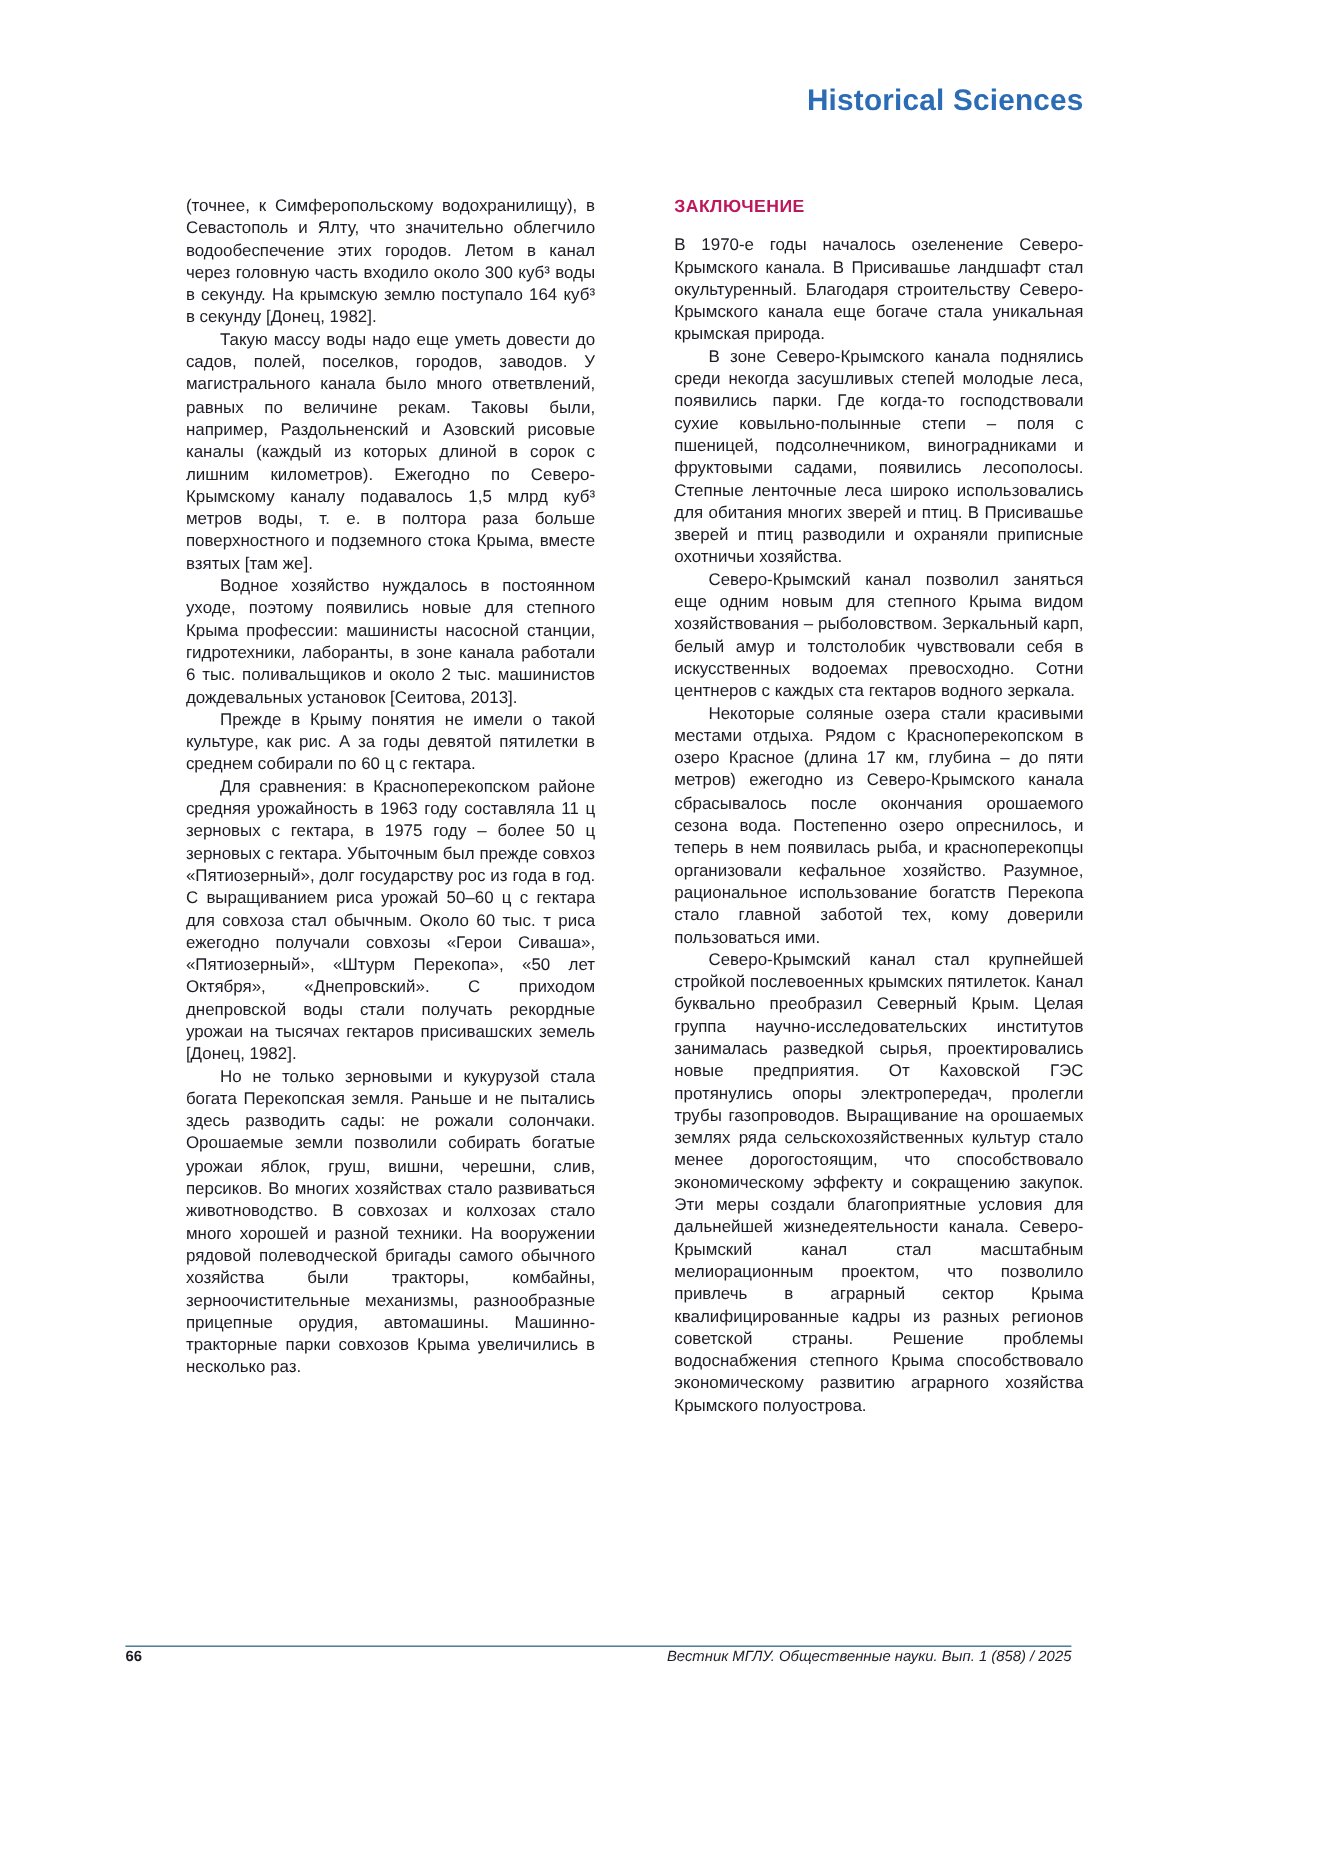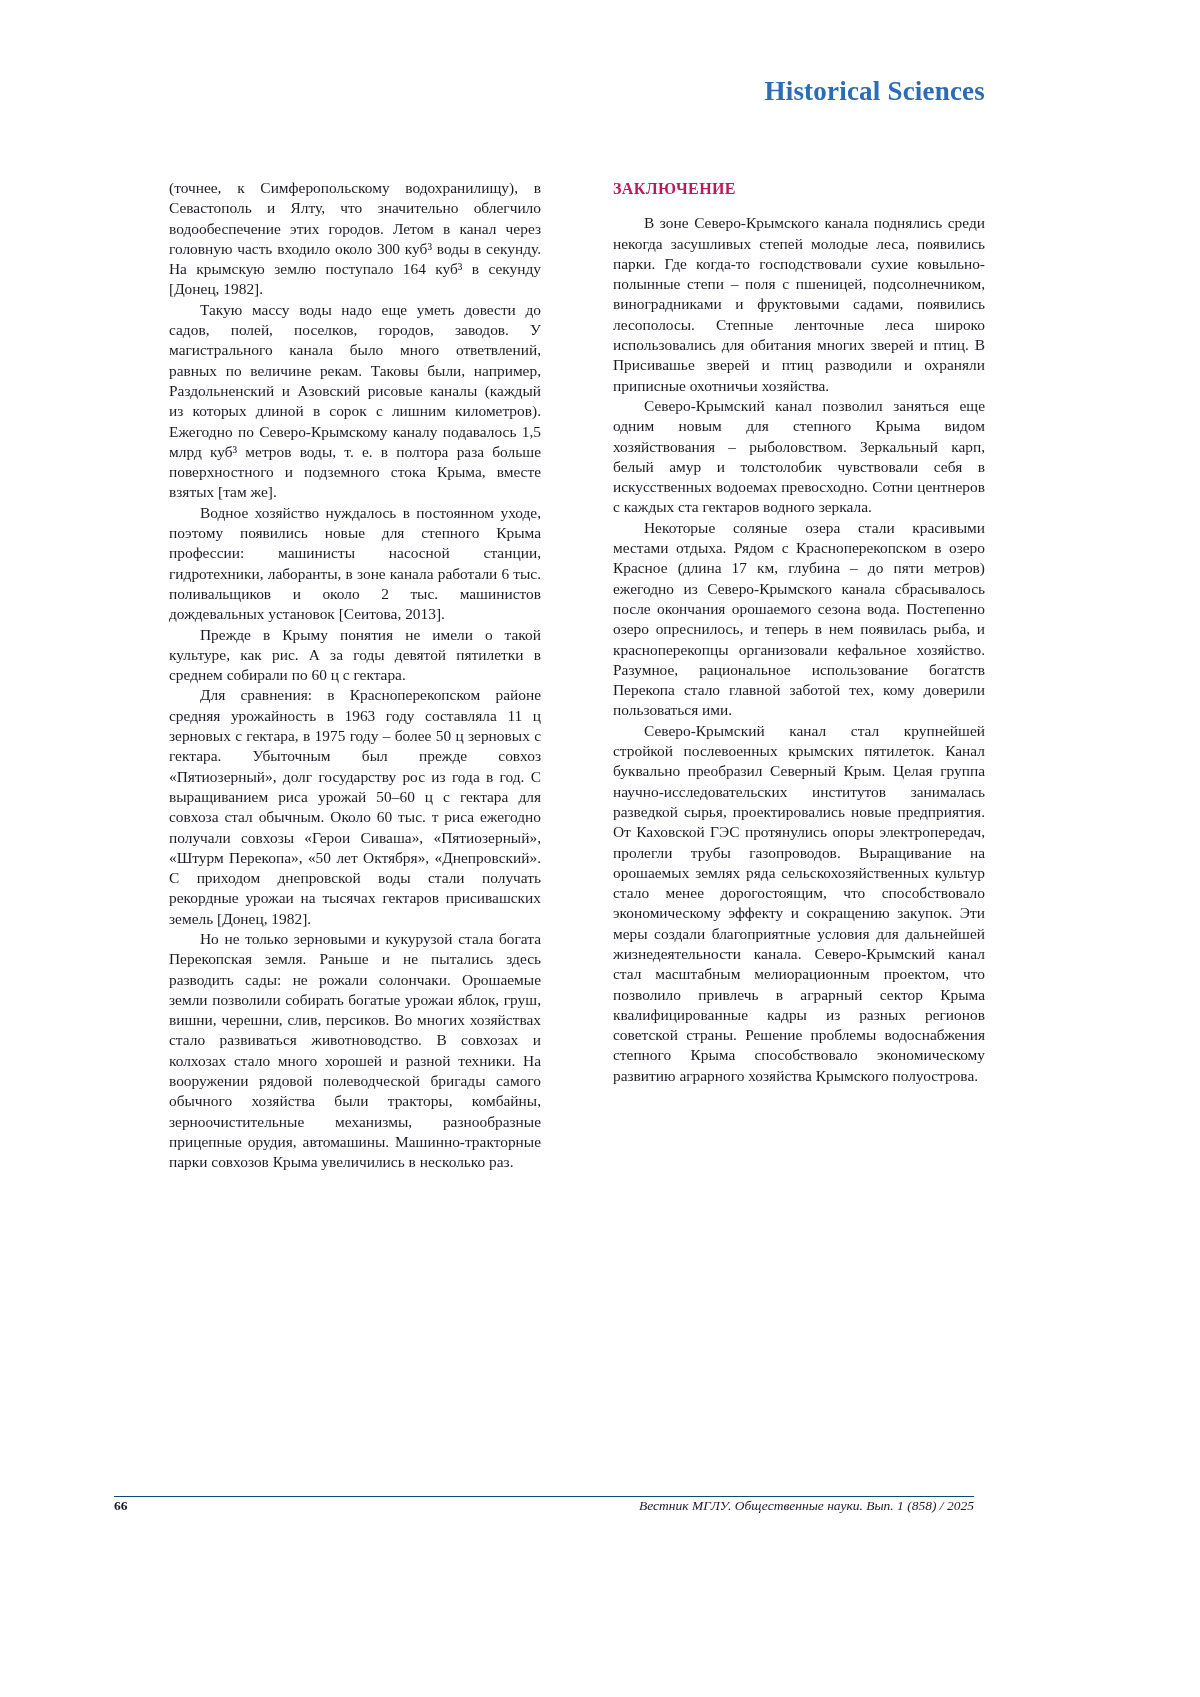--- a/index.html
+++ b/index.html
@@ -5,21 +5,21 @@
   html, body {
     margin: 0;
     padding: 0;
     background: #ffffff;
   }
   .page {
     position: relative;
     width: 1200px;
     height: 1697px;
     background: #ffffff;
-    font-family: Liberation Serif, serif;
+    font-family: Liberation Sans, sans-serif;
     color: #1c1c26;
     overflow: hidden;
   }
   .running-head {
     position: absolute;
     left: 125px;
     top: 76px;
     width: 860px;
     text-align: right;
     font-size: 27px;
@@ -93,20 +93,21 @@
       <p class="no-indent">(точнее, к Симферопольскому водохранилищу), в Севастополь и Ялту, что значительно облегчило водообеспечение этих городов. Летом в канал через головную часть входило около 300 куб³ воды в секунду. На крымскую землю поступало 164 куб³ в секунду [Донец, 1982].</p>
       <p>Такую массу воды надо еще уметь довести до садов, полей, поселков, городов, заводов. У магистрального канала было много ответвлений, равных по величине рекам. Таковы были, например, Раздольненский и Азовский рисовые каналы (каждый из которых длиной в сорок с лишним километров). Ежегодно по Северо-Крымскому каналу подавалось 1,5 млрд куб³ метров воды, т. е. в полтора раза больше поверхностного и подземного стока Крыма, вместе взятых [там же].</p>
       <p>Водное хозяйство нуждалось в постоянном уходе, поэтому появились новые для степного Крыма профессии: машинисты насосной станции, гидротехники, лаборанты, в зоне канала работали 6 тыс. поливальщиков и около 2 тыс. машинистов дождевальных установок [Сеитова, 2013].</p>
       <p>Прежде в Крыму понятия не имели о такой культуре, как рис. А за годы девятой пятилетки в среднем собирали по 60 ц с гектара.</p>
       <p>Для сравнения: в Красноперекопском районе средняя урожайность в 1963 году составляла 11 ц зерновых с гектара, в 1975 году – более 50 ц зерновых с гектара. Убыточным был прежде совхоз «Пятиозерный», долг государству рос из года в год. С выращиванием риса урожай 50–60 ц с гектара для совхоза стал обычным. Около 60 тыс. т риса ежегодно получали совхозы «Герои Сиваша», «Пятиозерный», «Штурм Перекопа», «50 лет Октября», «Днепровский». С приходом днепровской воды стали получать рекордные урожаи на тысячах гектаров присивашских земель [Донец, 1982].</p>
       <p>Но не только зерновыми и кукурузой стала богата Перекопская земля. Раньше и не пытались здесь разводить сады: не рожали солончаки. Орошаемые земли позволили собирать богатые урожаи яблок, груш, вишни, черешни, слив, персиков. Во многих хозяйствах стало развиваться животноводство. В совхозах и колхозах стало много хорошей и разной техники. На вооружении рядовой полеводческой бригады самого обычного хозяйства были тракторы, комбайны, зерноочистительные механизмы, разнообразные прицепные орудия, автомашины. Машинно-тракторные парки совхозов Крыма увеличились в несколько раз.</p>
     </div>
 
     <div class="col">
       <div class="section-heading">ЗАКЛЮЧЕНИЕ</div>
+      <p class="no-indent">В 1970-е годы началось озеленение Северо-Крымского канала. В Присивашье ландшафт стал окультуренный. Благодаря строительству Северо-Крымского канала еще богаче стала уникальная крымская природа.</p>
       <p>В зоне Северо-Крымского канала поднялись среди некогда засушливых степей молодые леса, появились парки. Где когда-то господствовали сухие ковыльно-полынные степи – поля с пшеницей, подсолнечником, виноградниками и фруктовыми садами, появились лесополосы. Степные ленточные леса широко использовались для обитания многих зверей и птиц. В Присивашье зверей и птиц разводили и охраняли приписные охотничьи хозяйства.</p>
       <p>Северо-Крымский канал позволил заняться еще одним новым для степного Крыма видом хозяйствования – рыболовством. Зеркальный карп, белый амур и толстолобик чувствовали себя в искусственных водоемах превосходно. Сотни центнеров с каждых ста гектаров водного зеркала.</p>
       <p>Некоторые соляные озера стали красивыми местами отдыха. Рядом с Красноперекопском в озеро Красное (длина 17 км, глубина – до пяти метров) ежегодно из Северо-Крымского канала сбрасывалось после окончания орошаемого сезона вода. Постепенно озеро опреснилось, и теперь в нем появилась рыба, и красноперекопцы организовали кефальное хозяйство. Разумное, рациональное использование богатств Перекопа стало главной заботой тех, кому доверили пользоваться ими.</p>
       <p>Северо-Крымский канал стал крупнейшей стройкой послевоенных крымских пятилеток. Канал буквально преобразил Северный Крым. Целая группа научно-исследовательских институтов занималась разведкой сырья, проектировались новые предприятия. От Каховской ГЭС протянулись опоры электропередач, пролегли трубы газопроводов. Выращивание на орошаемых землях ряда сельскохозяйственных культур стало менее дорогостоящим, что способствовало экономическому эффекту и сокращению закупок. Эти меры создали благоприятные условия для дальнейшей жизнедеятельности канала. Северо-Крымский канал стал масштабным мелиорационным проектом, что позволило привлечь в аграрный сектор Крыма квалифицированные кадры из разных регионов советской страны. Решение проблемы водоснабжения степного Крыма способствовало экономическому развитию аграрного хозяйства Крымского полуострова.</p>
     </div>
 
   </div>
 
   <div class="footer">
     <span class="page-num">66</span>

